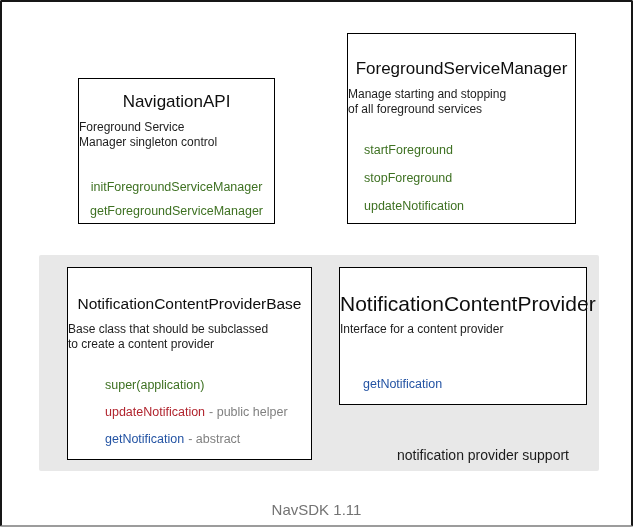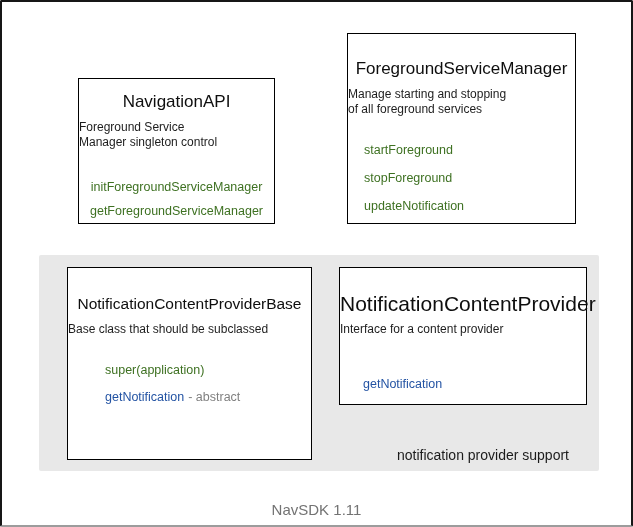--- a/index.html
+++ b/index.html
@@ -121,23 +121,25 @@
       <div class="method-line"><span class="m-green">updateNotification</span></div>
     </div>
   </div>
 
   <div id="panel">
 
     <div class="cbox" id="box-ncpb">
       <div class="box-title">NotificationContentProviderBase</div>
       <div class="box-desc">
         <div>Base class that should be subclassed</div>
+        <div>to create a content provider</div>
       </div>
       <div class="methods">
         <div class="method-line"><span class="m-green">super(application)</span></div>
+        <div class="method-line"><span class="m-red">updateNotification</span><span class="m-suffix">- public helper</span></div>
         <div class="method-line"><span class="m-blue">getNotification</span><span class="m-suffix">- abstract</span></div>
       </div>
     </div>
 
     <div class="cbox" id="box-ncp">
       <div class="box-title">NotificationContentProvider</div>
       <div class="box-desc">
         <div>Interface for a content provider</div>
       </div>
       <div class="methods">

